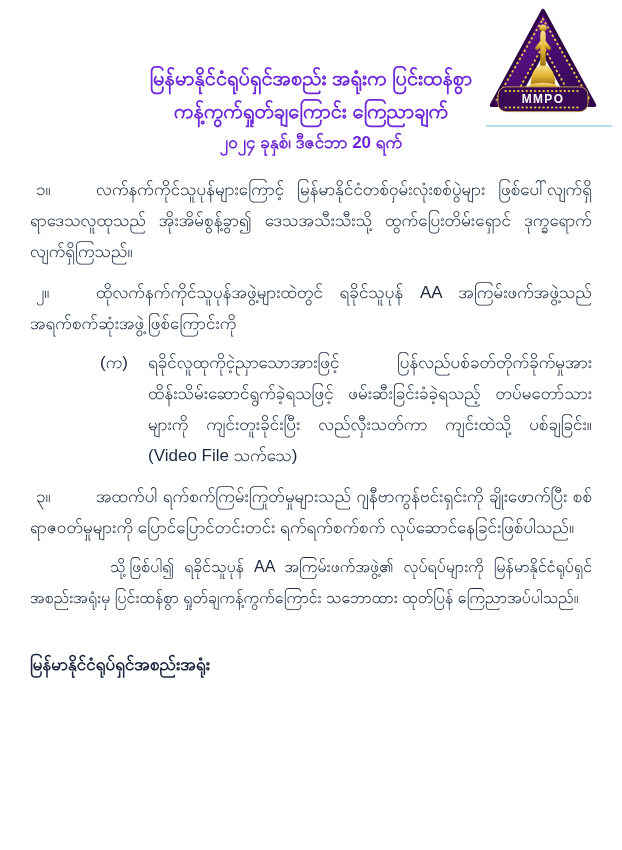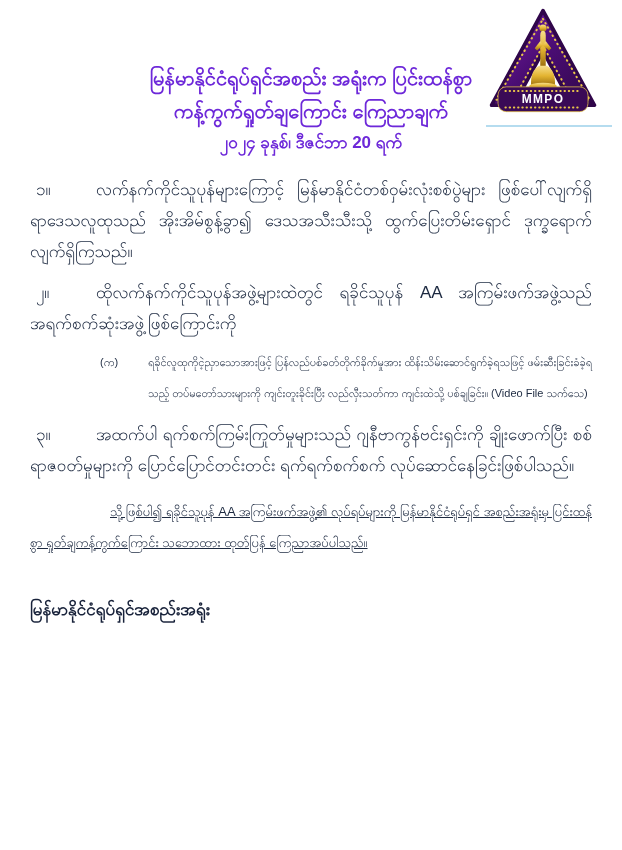--- a/index.html
+++ b/index.html
@@ -50,35 +50,34 @@
     position: absolute;
     left: 6px;
     top: 0;
     text-indent: 0;
   }
   .subitem {
     margin: 8px 0 0 70px;
     padding-left: 48px;
     text-indent: -48px;
     text-align: justify;
-    font-size: 11px;
+    font-size: 17px;
     line-height: 31px;
   }
   .subitem .label {
     display: inline-block;
     width: 48px;
     text-indent: 0;
   }
   .closing {
-    margin-top: 15px;
+    margin-top: 8px;
     text-align: justify;
-    font-size: 13px;
+    font-size: 16px;
     line-height: 31px;
     text-indent: 80px;
-    text-decoration: underline;
   }
   .signature {
     margin-top: 40px;
     text-align: left;
     font-size: 17px;
     font-weight: bold;
     color: #18223a;
   }
 </style>
 </head>

